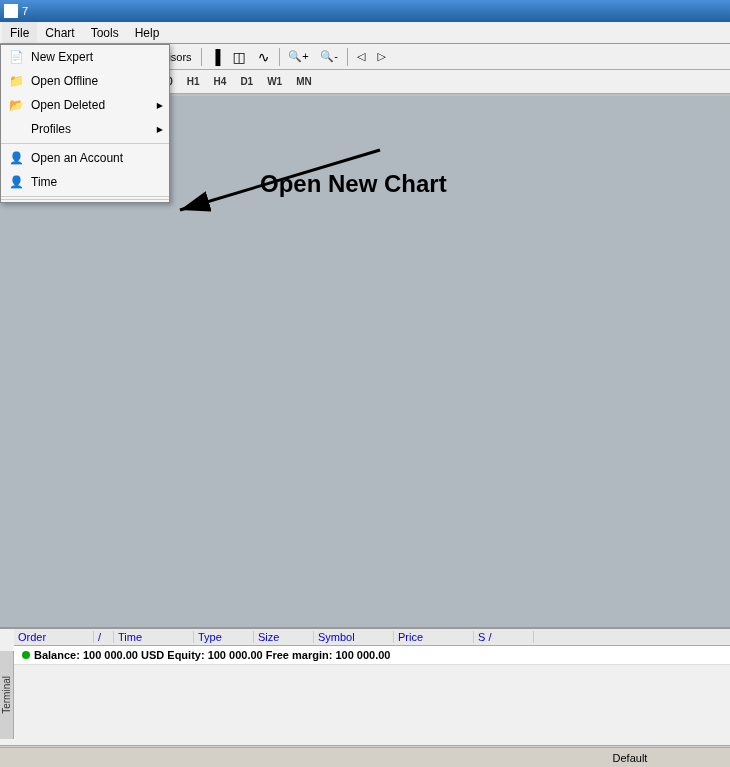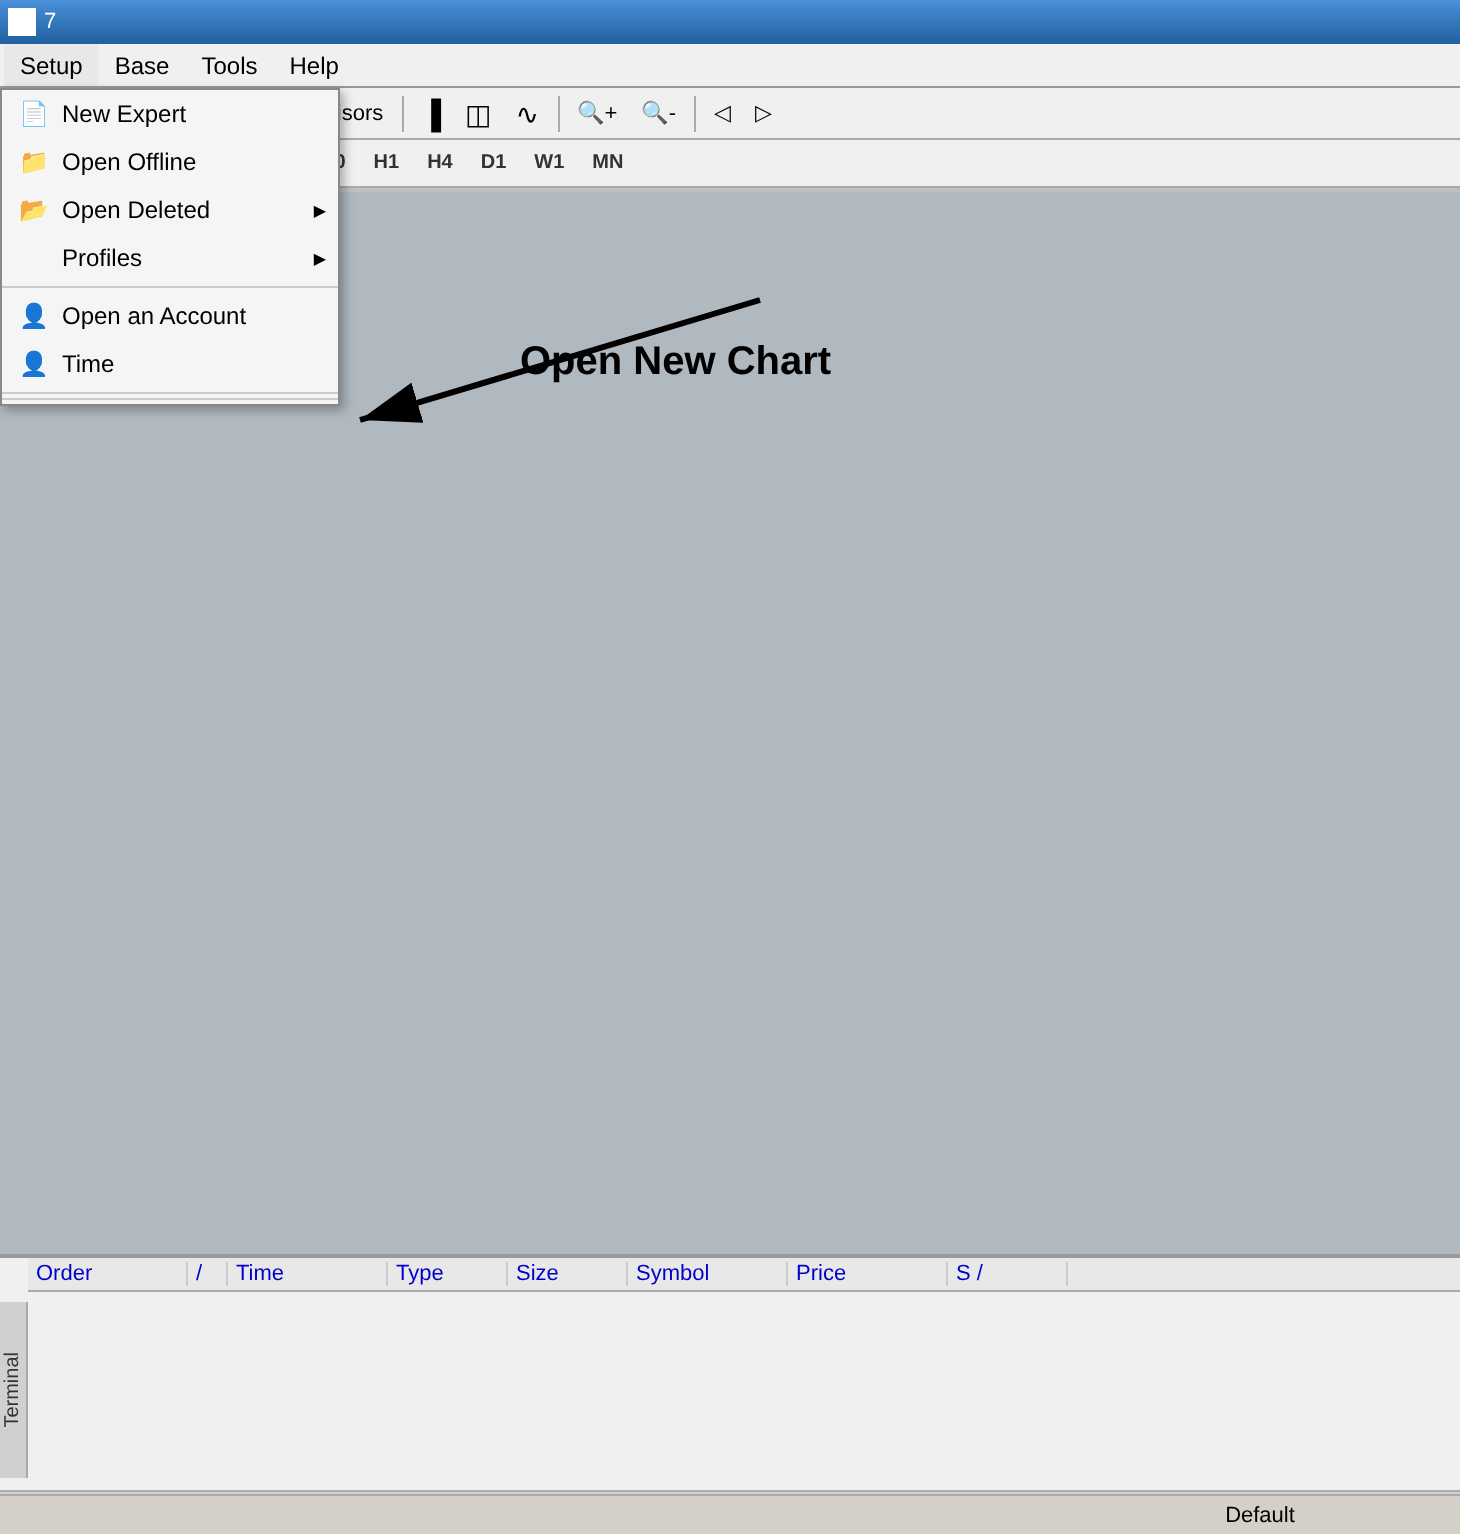--- a/index.html
+++ b/index.html
@@ -131,21 +131,21 @@
     }
 
     
     .annotation {
       position: absolute;
       top: 130px;
       left: 160px;
       z-index: 5;
     }
     .annotation-text {
-      font-size: 20px;
+      font-size: 24px;
       font-weight: bold;
       color: #000;
       position: absolute;
       top: 40px;
       left: 100px;
       white-space: nowrap;
     }
     .arrow-svg {
       position: absolute;
       top: 0;
@@ -274,22 +274,22 @@
   </style>
 </head>
 <body>
 
 <div class="title-bar">
   <span class="title-bar-icon">■</span>
   <span>7</span>
 </div>
 
 <div class="menu-bar">
-  <div class="menu-item active">Setup</div>
-  <div class="menu-item">Base</div>
+  <div class="menu-item active">File</div>
+  <div class="menu-item">Chart</div>
   <div class="menu-item">Tools</div>
   <div class="menu-item">Help</div>
 </div>
 
 <div class="toolbar" style="position:relative;z-index:10;">
   <button class="toolbar-btn">
     <span class="toolbar-icon">📋</span>
     <span>New Order</span>
   </button>
   <span class="toolbar-sep"></span>
@@ -391,20 +391,24 @@
     <div class="table-col order" style="color:#0000cc;">Order</div>
     <div class="table-col" style="color:#0000cc;width:20px;">/</div>
     <div class="table-col time" style="color:#0000cc;">Time</div>
     <div class="table-col type" style="color:#0000cc;">Type</div>
     <div class="table-col size" style="color:#0000cc;">Size</div>
     <div class="table-col symbol" style="color:#0000cc;">Symbol</div>
     <div class="table-col price" style="color:#0000cc;">Price</div>
     <div class="table-col sl" style="color:#0000cc;">S /</div>
   </div>
 
+  <div style="margin-left:14px;padding:3px 8px;background:#fff;border-bottom:1px solid #ddd;display:flex;align-items:center;">
+    <span class="status-dot"></span>
+    <span style="font-size:11px;font-weight:bold;">Balance: 100 000.00 USD   Equity: 100 000.00   Free margin: 100 000.00</span>
+  </div>
 
   <div class="terminal-label">
     <span class="terminal-text">Terminal</span>
   </div>
 
   <div class="bottom-tabs" style="position:absolute;bottom:0;left:0;right:0;background:#d0d0d0;border-top:1px solid #aaa;">
     <div class="bottom-tab active">Trade</div>
     <div class="bottom-tab">Account History</div>
     <div class="bottom-tab">Alerts</div>
     <div class="bottom-tab">Mailbox</div>

